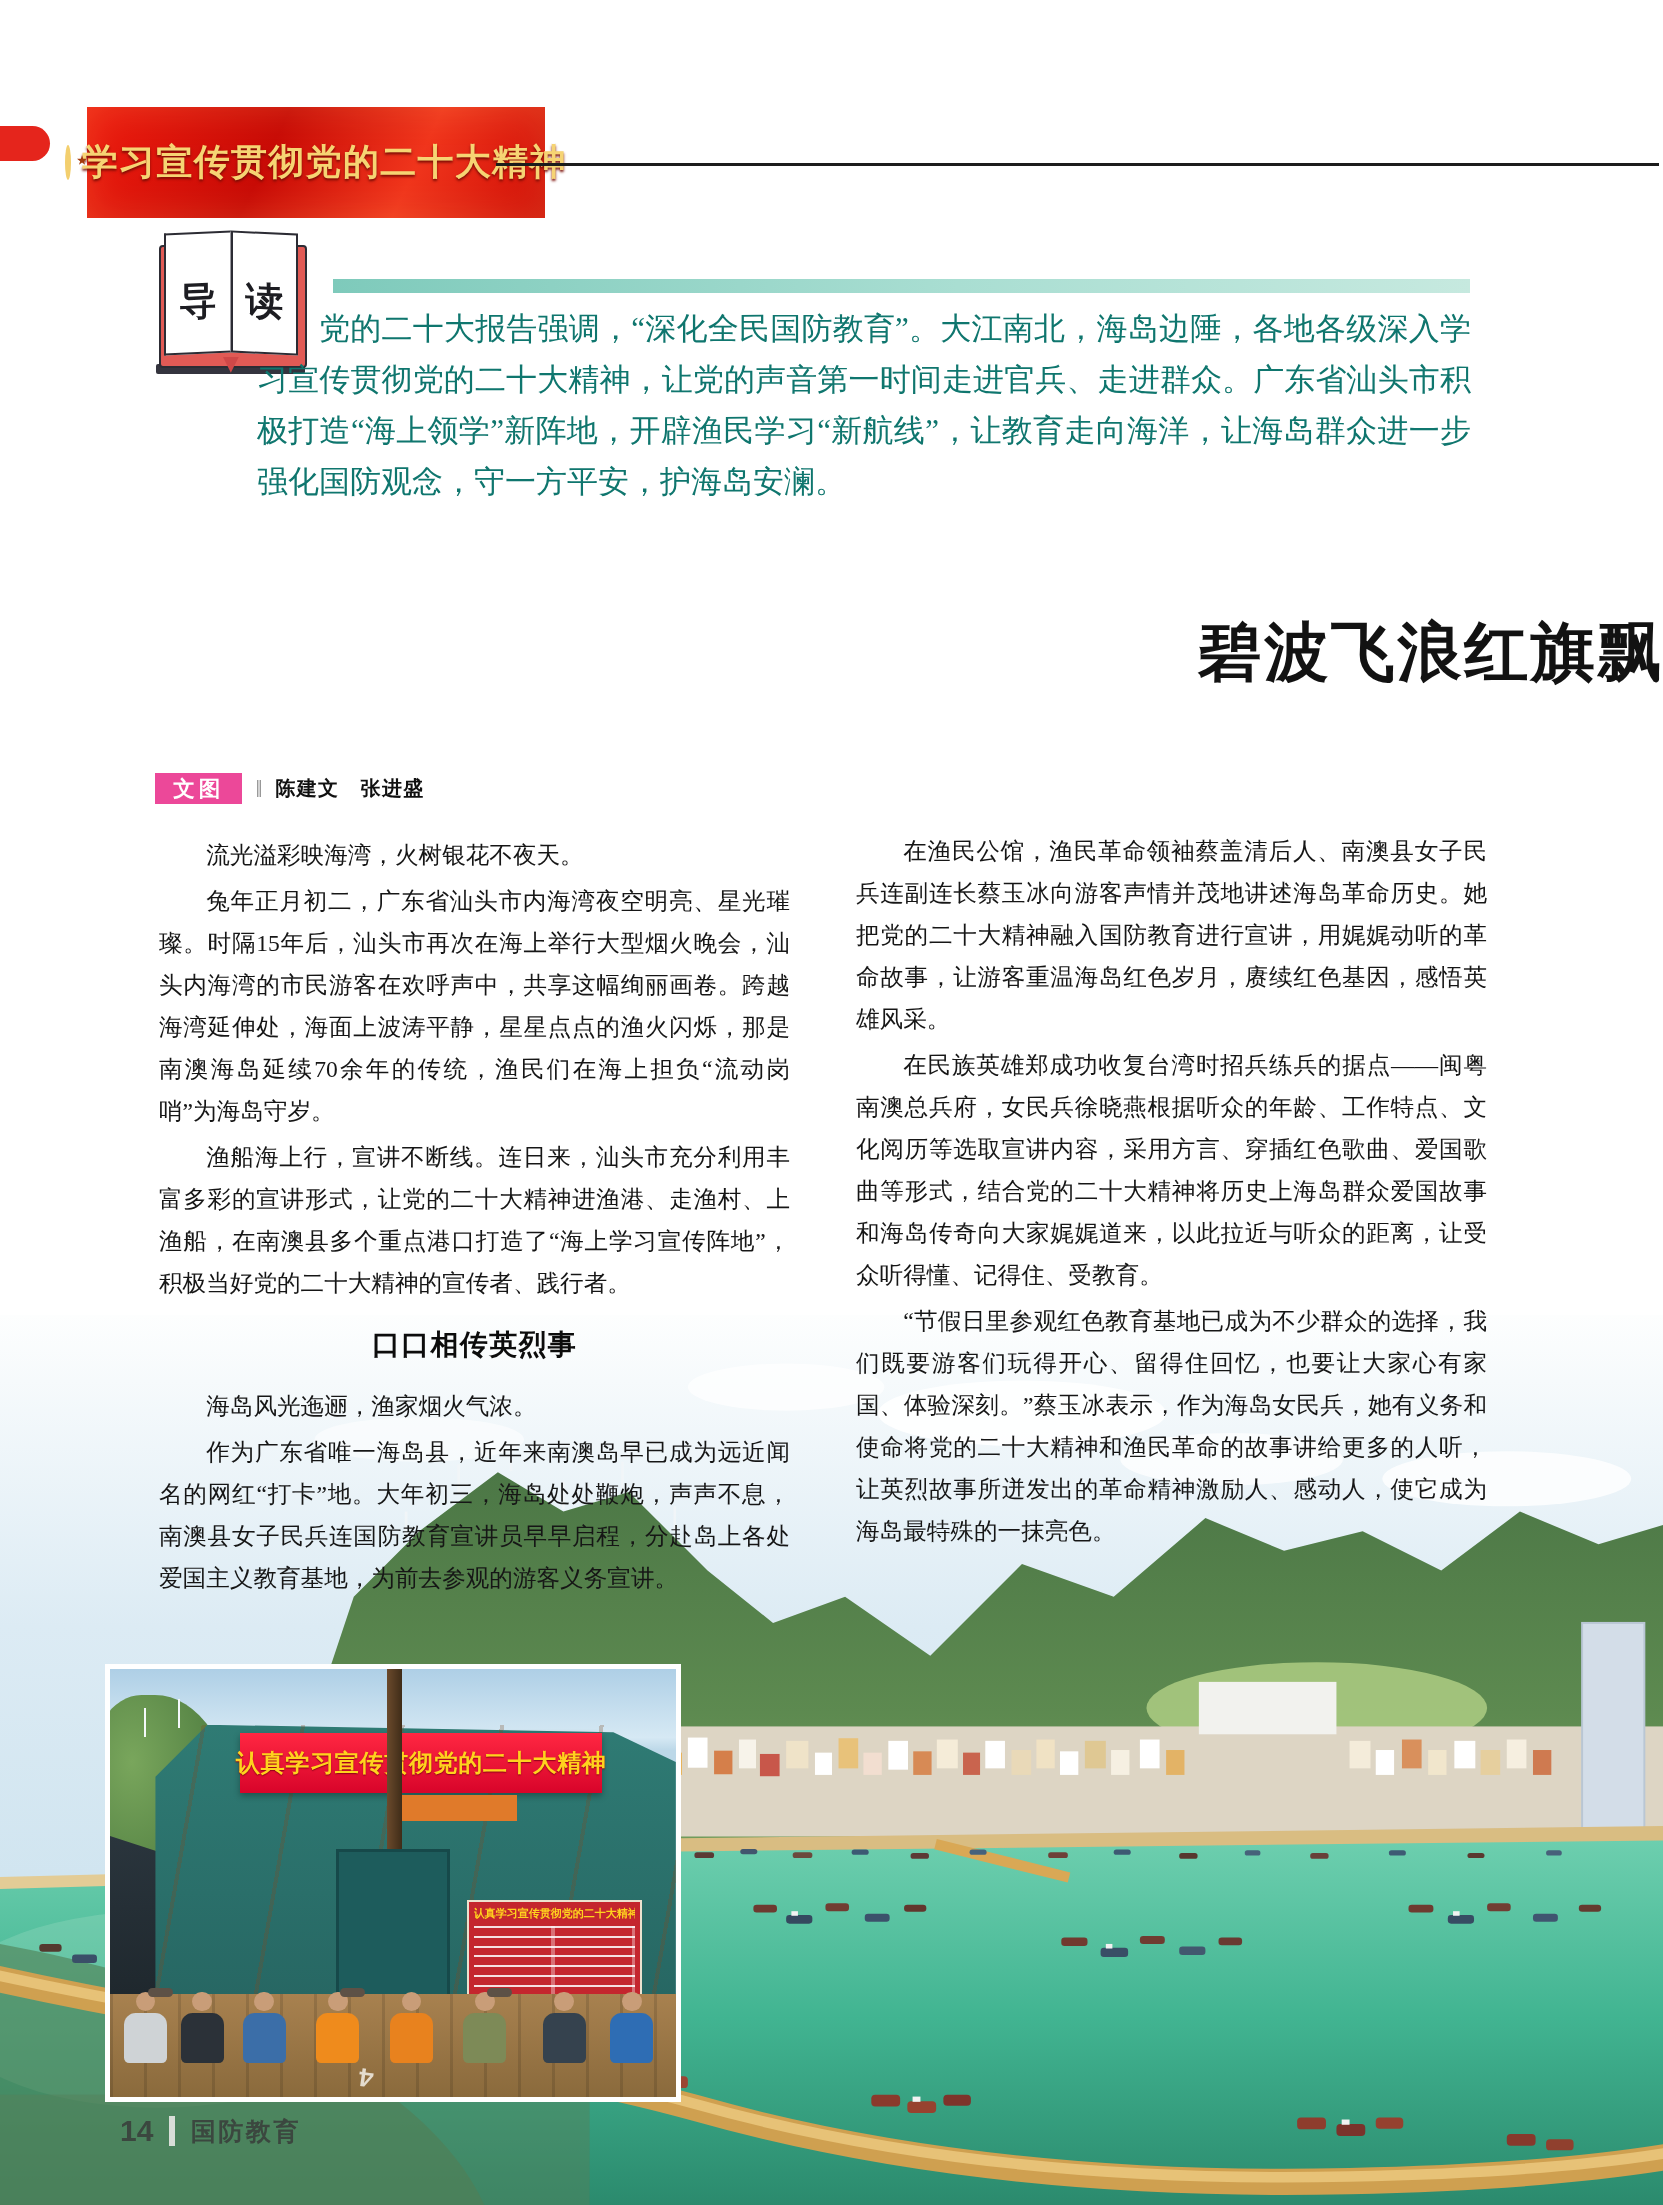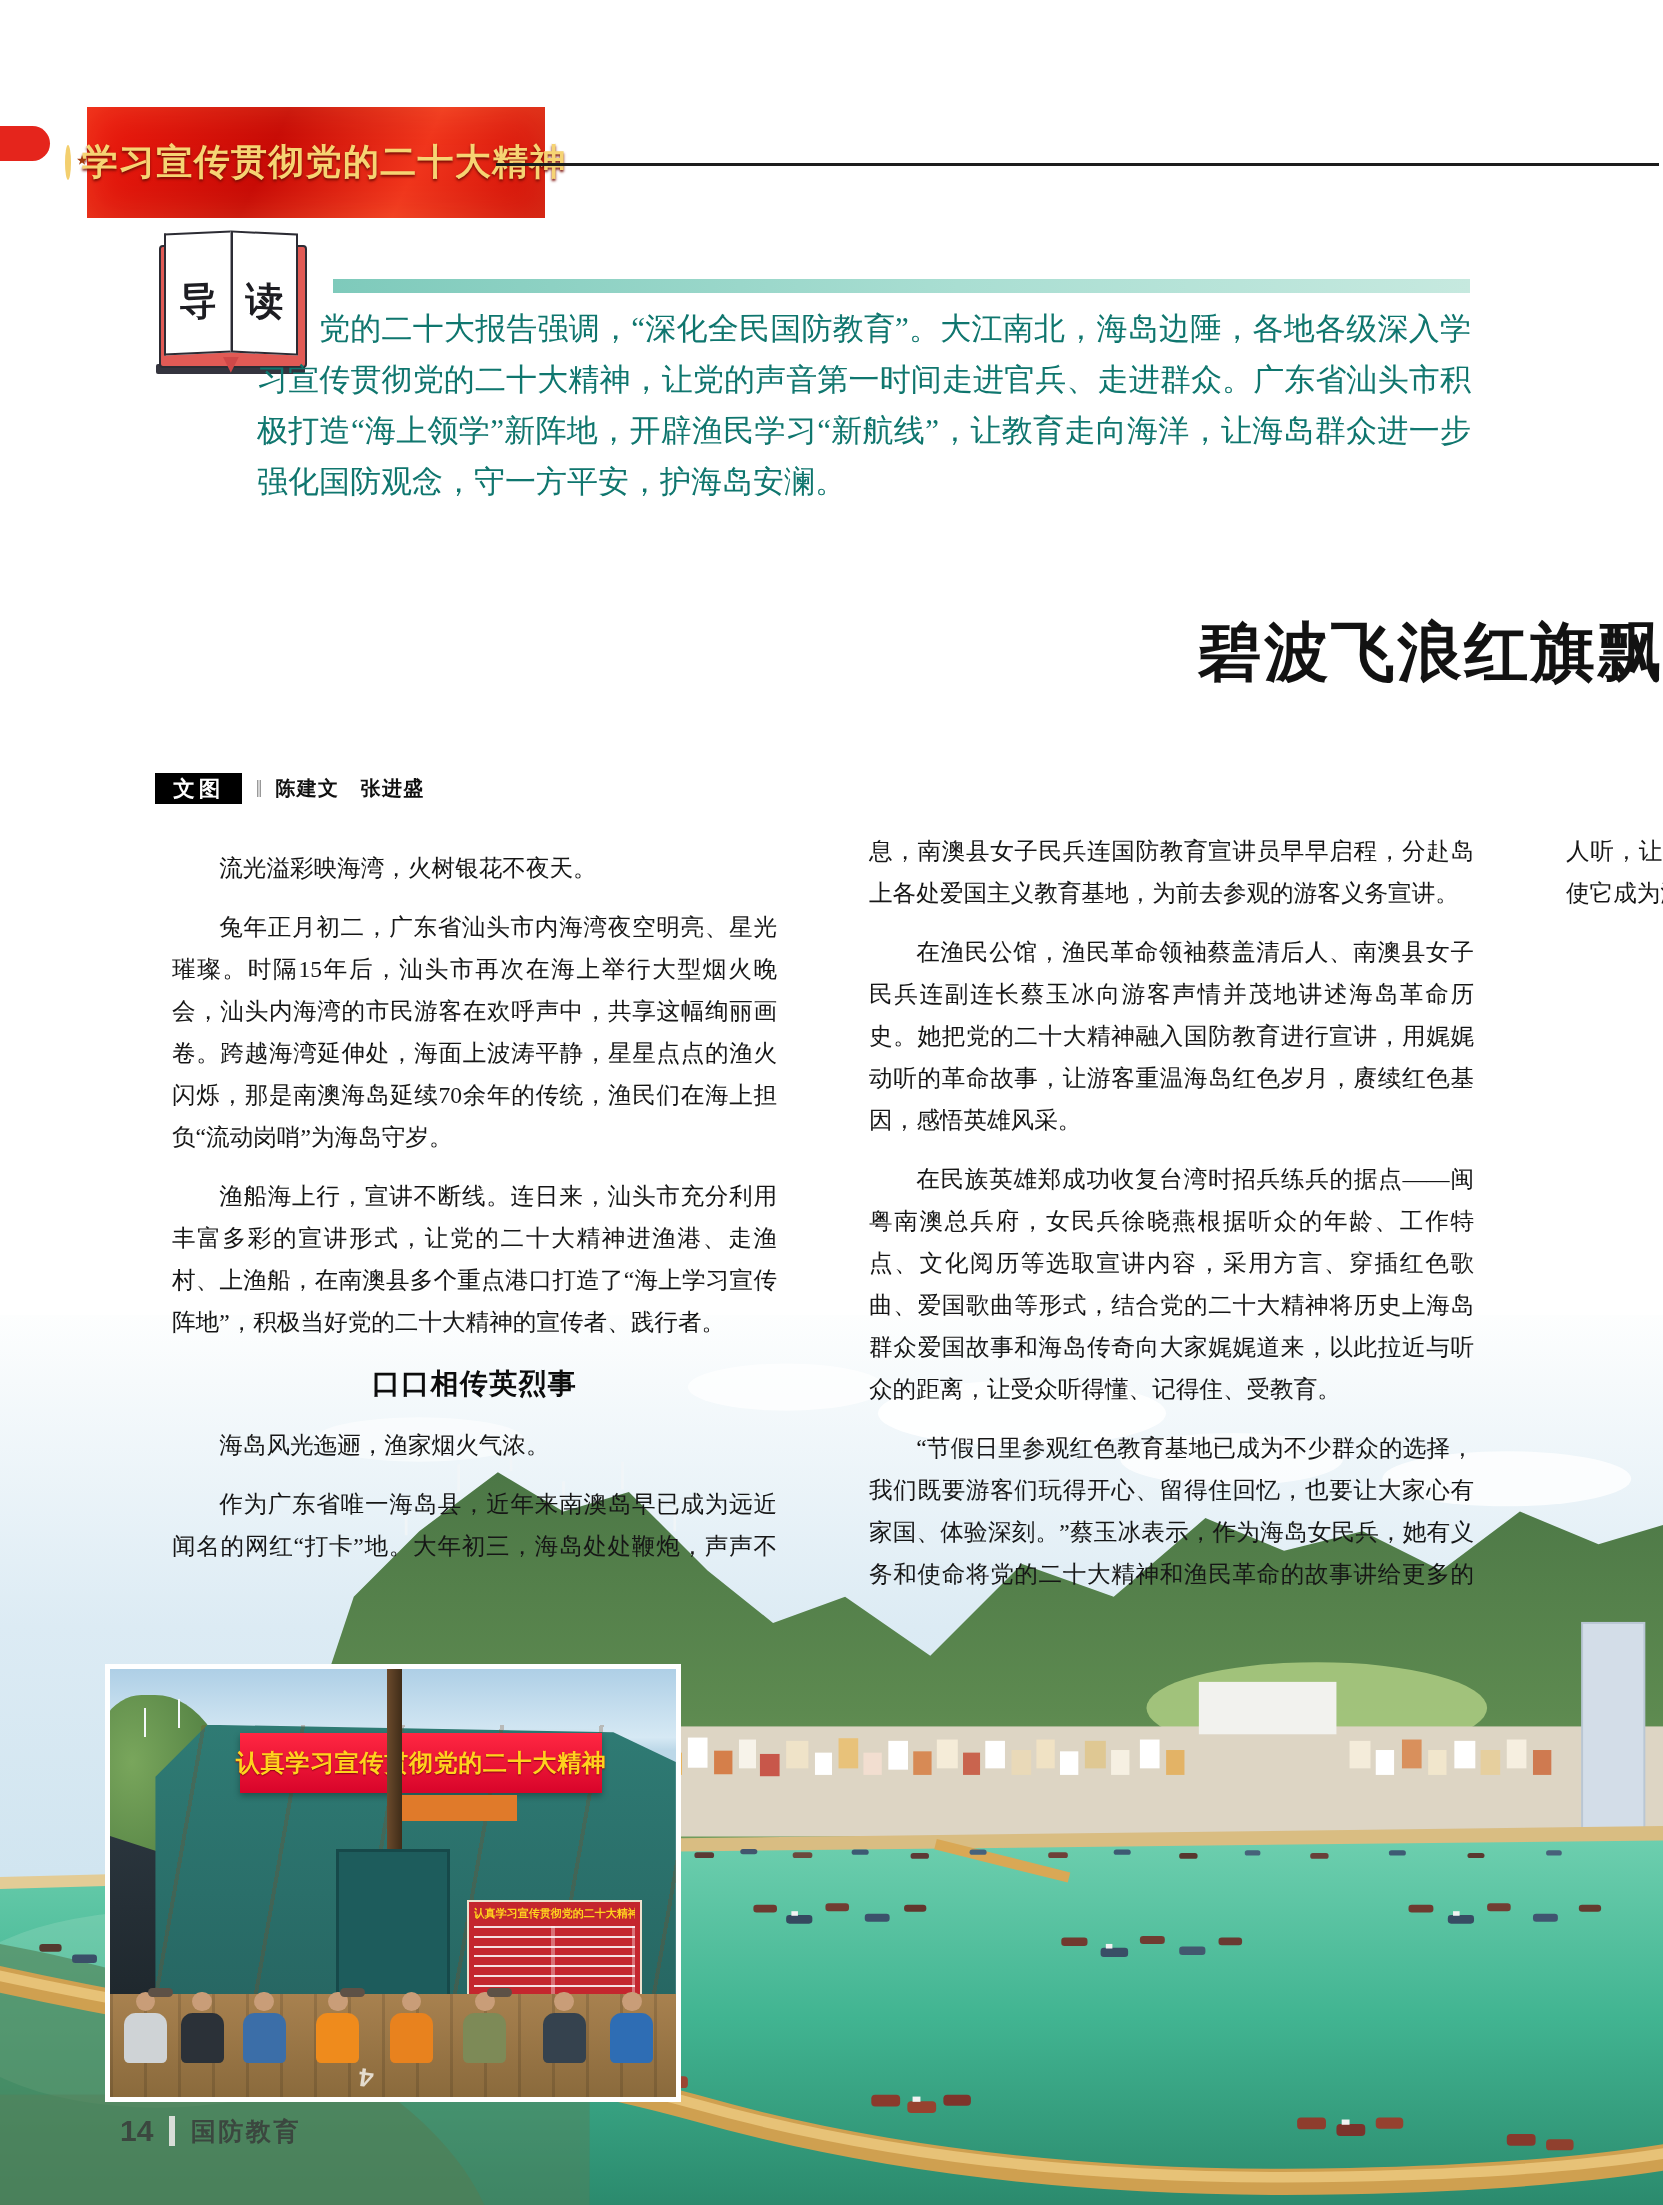--- a/index.html
+++ b/index.html
@@ -37,32 +37,32 @@
       background:linear-gradient(90deg,#7ecabb 0%,#a9ded2 55%,#c6e9df 100%);}
 
   
   .intro{left:257px;top:303px;width:1214px;font-size:31px;line-height:51px;color:#0f766e;
       text-align:justify;text-indent:2em;font-family:"Liberation Serif","DejaVu Serif",serif;}
 
   
   .headline{left:0;top:609px;width:1664px;text-align:right;font-size:64px;font-weight:900;color:#121212;
       letter-spacing:2.6px;font-family:"Liberation Sans","DejaVu Sans",sans-serif;}
   .byline{left:155px;top:773px;display:flex;align-items:center;}
-  .byline-badge{min-width:77px;height:31px;background:#000000;color:#ffffff;font-size:21.6px;font-weight:bold;
+  .byline-badge{min-width:77px;height:31px;background:#ec4899;color:#ffffff;font-size:21.6px;font-weight:bold;
       display:flex;align-items:center;justify-content:center;letter-spacing:3.9px;padding:0 5.2px;
       font-family:"Liberation Sans","DejaVu Sans",sans-serif;}
   .byline-sep{margin:0 13px;color:#8a8a8a;font-size:25px;}
   .byline-authors{font-weight:bold;font-size:20px;color:#101010;letter-spacing:1.3px;
       font-family:"Liberation Sans","DejaVu Sans",sans-serif;}
 
   
   .body-columns{left:155px;top:830px;width:1336px;height:799px;z-index:1;
       column-count:2;column-gap:58px;column-fill:auto;
       font-size:23.6px;line-height:42px;text-align:justify;color:#161616;}
-  .body-columns p{margin:17px;text-indent:2em;}
+  .body-columns p{margin:4px;text-indent:2em;}
   .body-columns h3{font-family:"Liberation Sans","DejaVu Sans",sans-serif;font-size:28px;font-weight:bold;
       color:#0c0c0c;text-align:center;text-indent:0;margin:19.6px 0 19.6px 0;letter-spacing:1.3px;}
 
   
   .panorama{left:0;top:1315px;width:1664px;height:891px;z-index:0;}
 
   
   .inset{left:105px;top:1664px;width:576px;height:438px;background:#ffffff;padding:5.2px;box-sizing:border-box;z-index:2;}
   .inset-inner{position:relative;width:100%;height:100%;overflow:hidden;background:linear-gradient(180deg,#aecfe6 0%,#d6e9f4 16%,#bcd8e8 19%);}
   .ip-hill{position:absolute;left:-4%;top:6%;width:26%;height:52%;background:radial-gradient(ellipse at 30% 30%,#79a65c,#4d7b3f 70%);border-radius:40% 60% 50% 40%;}

